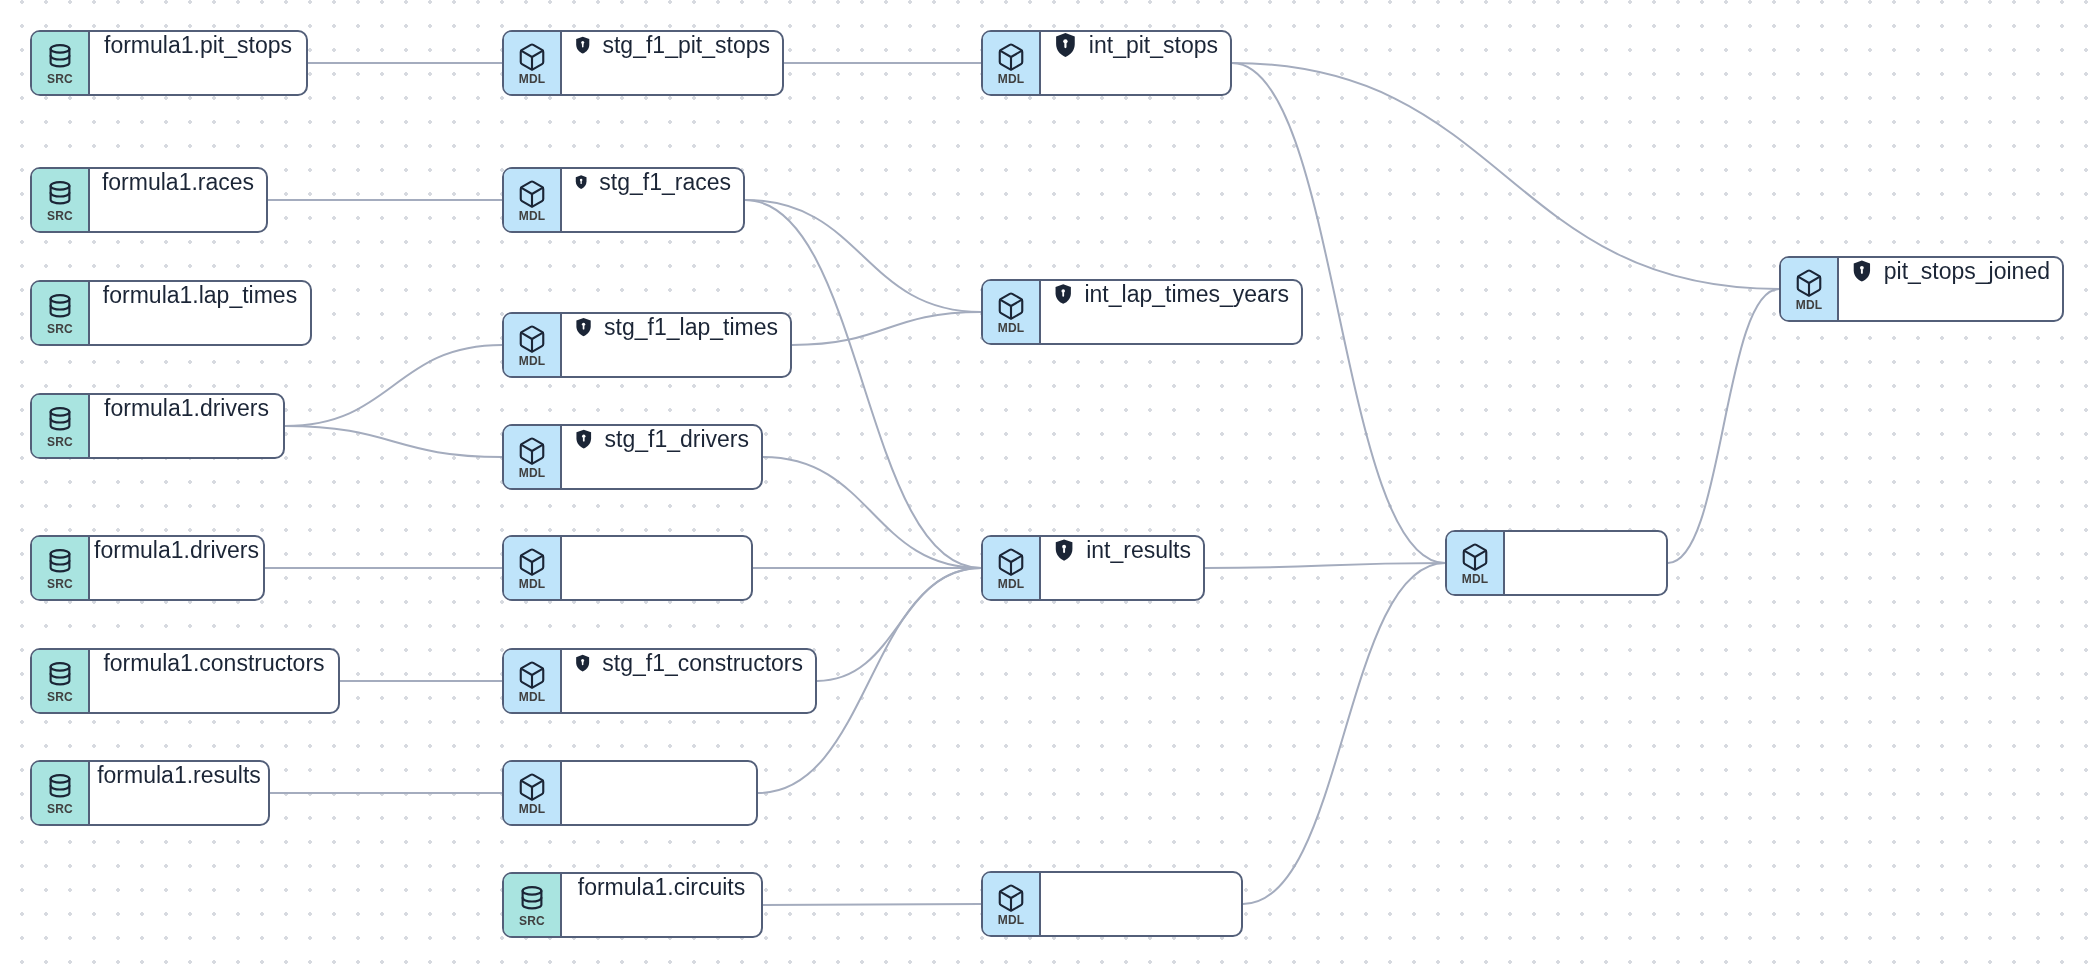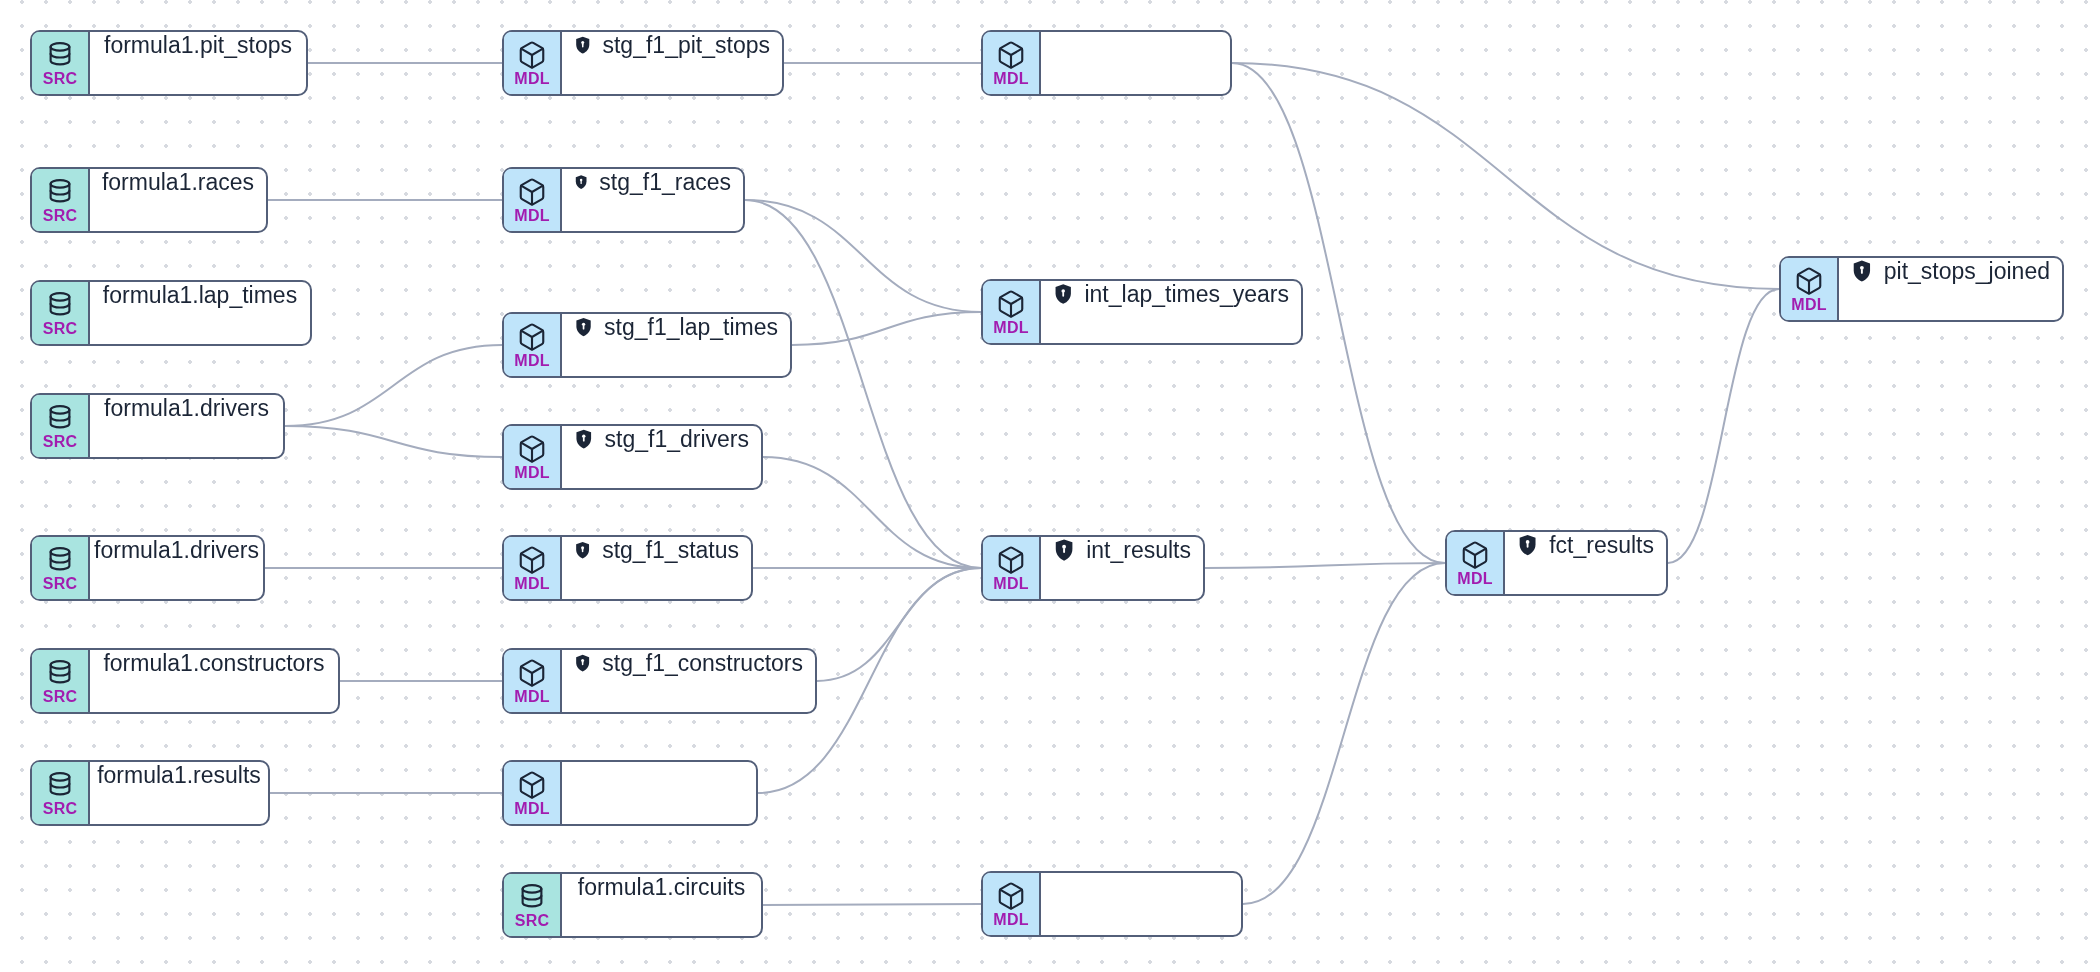--- a/index.html
+++ b/index.html
@@ -38,25 +38,25 @@
     width: 56px;
     border-right: 2px solid #535f79;
     border-radius: 7px 0 0 7px;
     display: flex;
     flex-direction: column;
     align-items: center;
     justify-content: center;
     line-height: 1;
   }
   .badge-label {
-    font-size: 16px;
+    font-size: 12px;
     font-weight: 600;
     margin-top: 1px;
     letter-spacing: 0.2px;
-    color: #a21caf;
+    color: #404040;
   }
   .node-body {
     flex: 1 1 auto;
     display: flex;
     align-items: flex-start;
     justify-content: center;
     gap: 11px;
     padding: 0 12px;
     white-space: nowrap;
     overflow: hidden;
@@ -275,28 +275,20 @@
       </div>
       <div class="node" style="left: 502px; top: 535px; width: 251px; height: 66px;">
         <div class="badge" style="background: rgb(191, 228, 250);">
           <svg width="30" height="30" viewBox="0 0 24 24" fill="none" stroke="#1b2536" stroke-width="1.7" stroke-linecap="round" stroke-linejoin="round">
             <path d="M21 16V8a2 2 0 0 0-1-1.73l-7-4a2 2 0 0 0-2 0l-7 4A2 2 0 0 0 3 8v8a2 2 0 0 0 1 1.73l7 4a2 2 0 0 0 2 0l7-4A2 2 0 0 0 21 16z"></path>
             <polyline points="3.27 6.96 12 12.01 20.73 6.96"></polyline>
             <line x1="12" y1="22.08" x2="12" y2="12"></line>
           </svg>
           <span class="badge-label">MDL</span>
         </div>
-        <div class="node-body">
-          <svg width="25" height="27" viewBox="0 0 24 26">
-            <path fill="#1b2536" d="M12 1l9 3.2v7.3c0 6-3.8 10.3-9 12.5-5.2-2.2-9-6.5-9-12.5V4.2L12 1z"></path>
-            <circle cx="12" cy="9" r="2.1" fill="#ffffff"></circle>
-            <rect x="10.95" y="10.2" width="2.1" height="5.4" rx="1.05" fill="#ffffff"></rect>
-          </svg>
-          <span class="node-label">stg_f1_status</span>
-        </div>
       </div>
       <div class="node" style="left: 502px; top: 648px; width: 315px; height: 66px;">
         <div class="badge" style="background: rgb(191, 228, 250);">
           <svg width="30" height="30" viewBox="0 0 24 24" fill="none" stroke="#1b2536" stroke-width="1.7" stroke-linecap="round" stroke-linejoin="round">
             <path d="M21 16V8a2 2 0 0 0-1-1.73l-7-4a2 2 0 0 0-2 0l-7 4A2 2 0 0 0 3 8v8a2 2 0 0 0 1 1.73l7 4a2 2 0 0 0 2 0l7-4A2 2 0 0 0 21 16z"></path>
             <polyline points="3.27 6.96 12 12.01 20.73 6.96"></polyline>
             <line x1="12" y1="22.08" x2="12" y2="12"></line>
           </svg>
           <span class="badge-label">MDL</span>
         </div>
@@ -331,20 +323,28 @@
       </div>
       <div class="node" style="left: 981px; top: 30px; width: 251px; height: 66px;">
         <div class="badge" style="background: rgb(191, 228, 250);">
           <svg width="30" height="30" viewBox="0 0 24 24" fill="none" stroke="#1b2536" stroke-width="1.7" stroke-linecap="round" stroke-linejoin="round">
             <path d="M21 16V8a2 2 0 0 0-1-1.73l-7-4a2 2 0 0 0-2 0l-7 4A2 2 0 0 0 3 8v8a2 2 0 0 0 1 1.73l7 4a2 2 0 0 0 2 0l7-4A2 2 0 0 0 21 16z"></path>
             <polyline points="3.27 6.96 12 12.01 20.73 6.96"></polyline>
             <line x1="12" y1="22.08" x2="12" y2="12"></line>
           </svg>
           <span class="badge-label">MDL</span>
         </div>
+        <div class="node-body">
+          <svg width="25" height="27" viewBox="0 0 24 26">
+            <path fill="#1b2536" d="M12 1l9 3.2v7.3c0 6-3.8 10.3-9 12.5-5.2-2.2-9-6.5-9-12.5V4.2L12 1z"></path>
+            <circle cx="12" cy="9" r="2.1" fill="#ffffff"></circle>
+            <rect x="10.95" y="10.2" width="2.1" height="5.4" rx="1.05" fill="#ffffff"></rect>
+          </svg>
+          <span class="node-label">int_pit_stops</span>
+        </div>
       </div>
       <div class="node" style="left: 981px; top: 279px; width: 322px; height: 66px;">
         <div class="badge" style="background: rgb(191, 228, 250);">
           <svg width="30" height="30" viewBox="0 0 24 24" fill="none" stroke="#1b2536" stroke-width="1.7" stroke-linecap="round" stroke-linejoin="round">
             <path d="M21 16V8a2 2 0 0 0-1-1.73l-7-4a2 2 0 0 0-2 0l-7 4A2 2 0 0 0 3 8v8a2 2 0 0 0 1 1.73l7 4a2 2 0 0 0 2 0l7-4A2 2 0 0 0 21 16z"></path>
             <polyline points="3.27 6.96 12 12.01 20.73 6.96"></polyline>
             <line x1="12" y1="22.08" x2="12" y2="12"></line>
           </svg>
           <span class="badge-label">MDL</span>
         </div>
@@ -376,28 +376,20 @@
         </div>
       </div>
       <div class="node" style="left: 1445px; top: 530px; width: 223px; height: 66px;">
         <div class="badge" style="background: rgb(191, 228, 250);">
           <svg width="30" height="30" viewBox="0 0 24 24" fill="none" stroke="#1b2536" stroke-width="1.7" stroke-linecap="round" stroke-linejoin="round">
             <path d="M21 16V8a2 2 0 0 0-1-1.73l-7-4a2 2 0 0 0-2 0l-7 4A2 2 0 0 0 3 8v8a2 2 0 0 0 1 1.73l7 4a2 2 0 0 0 2 0l7-4A2 2 0 0 0 21 16z"></path>
             <polyline points="3.27 6.96 12 12.01 20.73 6.96"></polyline>
             <line x1="12" y1="22.08" x2="12" y2="12"></line>
           </svg>
           <span class="badge-label">MDL</span>
-        </div>
-        <div class="node-body">
-          <svg width="25" height="27" viewBox="0 0 24 26">
-            <path fill="#1b2536" d="M12 1l9 3.2v7.3c0 6-3.8 10.3-9 12.5-5.2-2.2-9-6.5-9-12.5V4.2L12 1z"></path>
-            <circle cx="12" cy="9" r="2.1" fill="#ffffff"></circle>
-            <rect x="10.95" y="10.2" width="2.1" height="5.4" rx="1.05" fill="#ffffff"></rect>
-          </svg>
-          <span class="node-label">fct_results</span>
         </div>
       </div>
       <div class="node" style="left: 1779px; top: 256px; width: 285px; height: 66px;">
         <div class="badge" style="background: rgb(191, 228, 250);">
           <svg width="30" height="30" viewBox="0 0 24 24" fill="none" stroke="#1b2536" stroke-width="1.7" stroke-linecap="round" stroke-linejoin="round">
             <path d="M21 16V8a2 2 0 0 0-1-1.73l-7-4a2 2 0 0 0-2 0l-7 4A2 2 0 0 0 3 8v8a2 2 0 0 0 1 1.73l7 4a2 2 0 0 0 2 0l7-4A2 2 0 0 0 21 16z"></path>
             <polyline points="3.27 6.96 12 12.01 20.73 6.96"></polyline>
             <line x1="12" y1="22.08" x2="12" y2="12"></line>
           </svg>
           <span class="badge-label">MDL</span>

